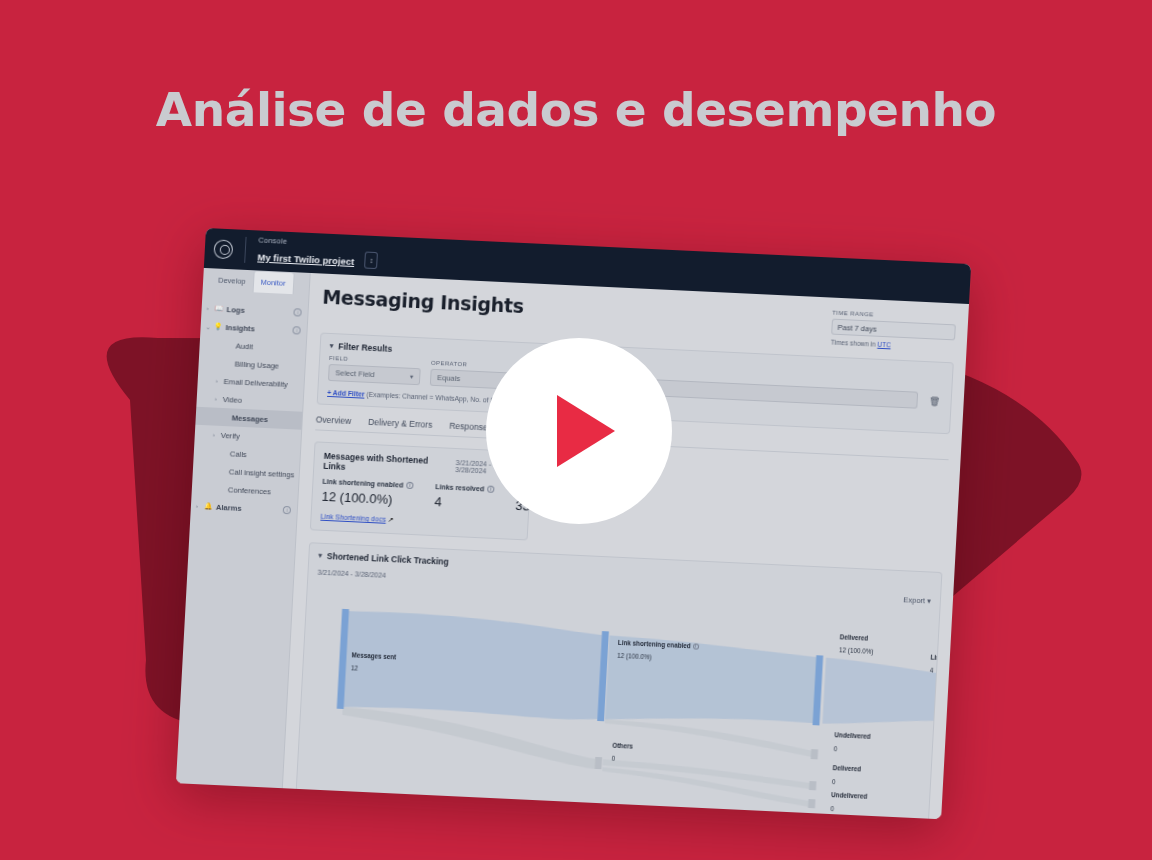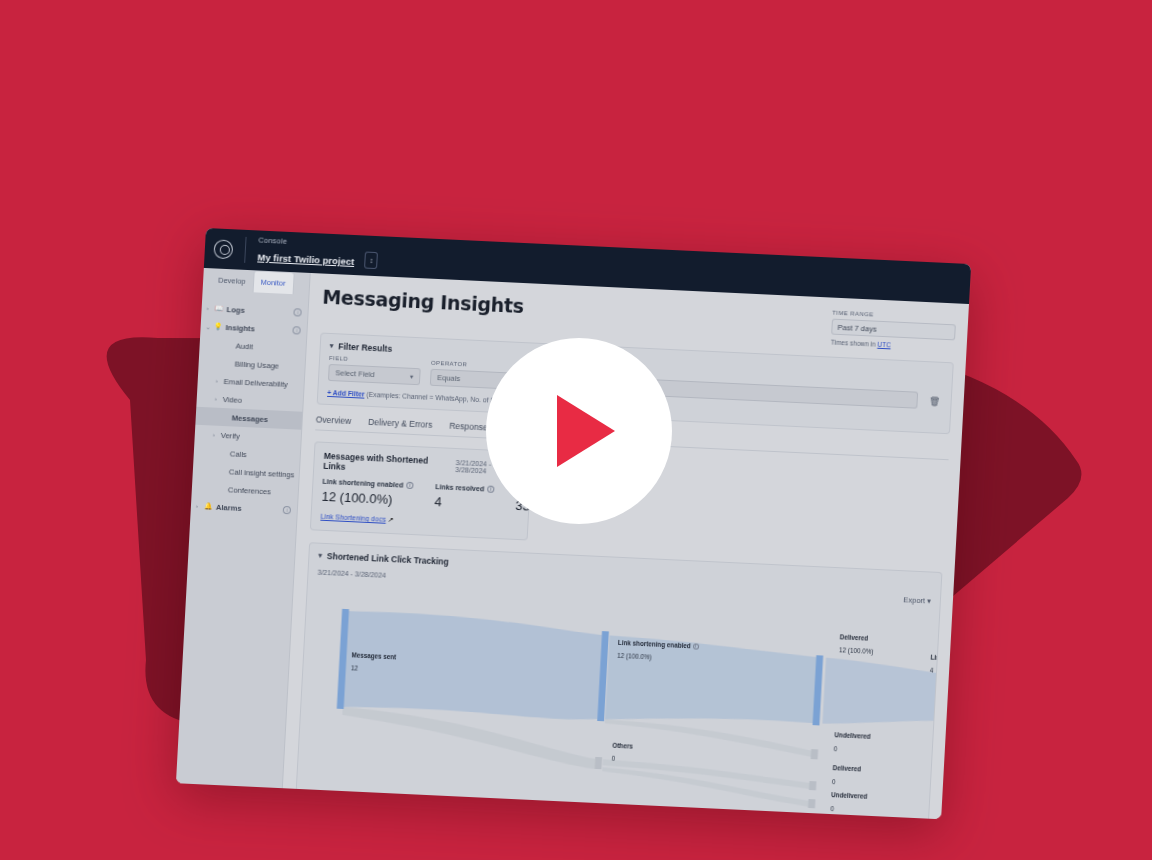--- a/index.html
+++ b/index.html
@@ -255,20 +255,21 @@
 </head>
 <body>
 
 <div id="stage">
 
   <svg id="deco" viewBox="0 0 1152 860" preserveAspectRatio="none">
     <path d="M 130 400 Q 72 330 158 338 L 760 340 Q 1000 345 1076 460 Q 1090 478 1068 498
              L 790 735 Q 742 792 688 782 L 196 724 Q 140 716 146 660 Z" fill="#7D1226"></path>
   </svg>
 
+  <div id="title">Análise de dados e desempenho</div>
 
   <div id="shot-wrap">
     <div id="shot">
 
       <div class="topbar">
         <div class="logo"></div>
         <div class="divider"></div>
         <div class="proj">
           <div class="kicker">Console</div>
           <span class="name">My first Twilio project</span>

